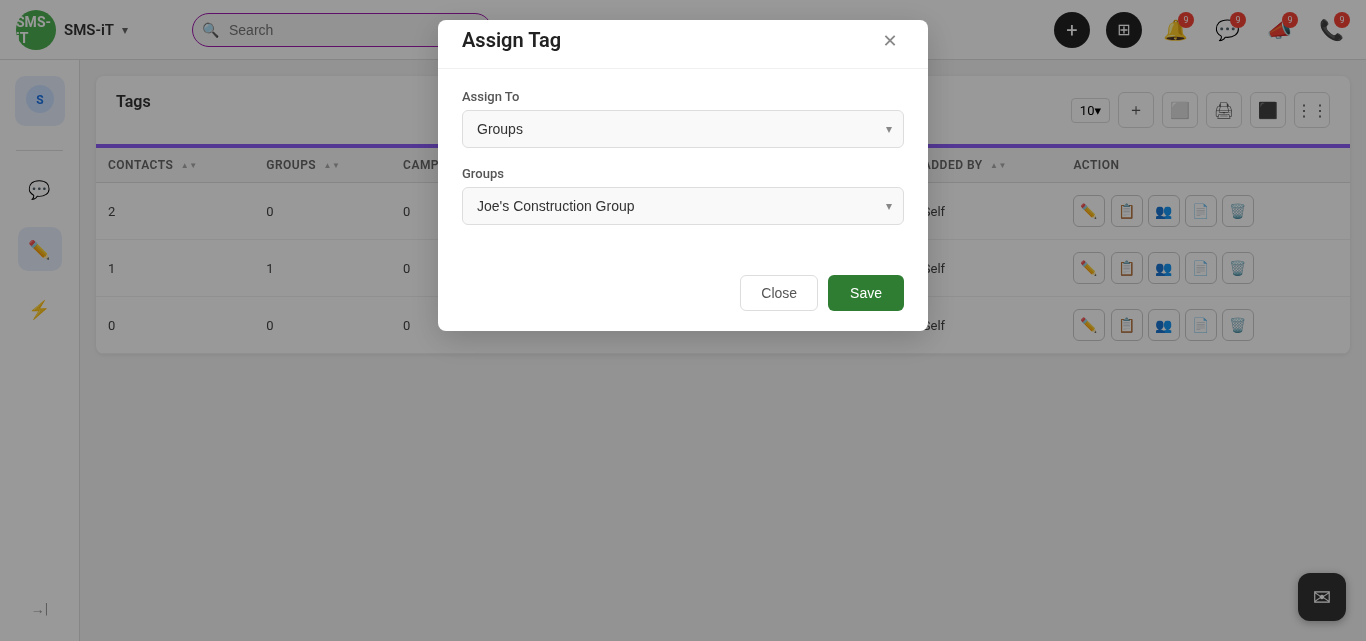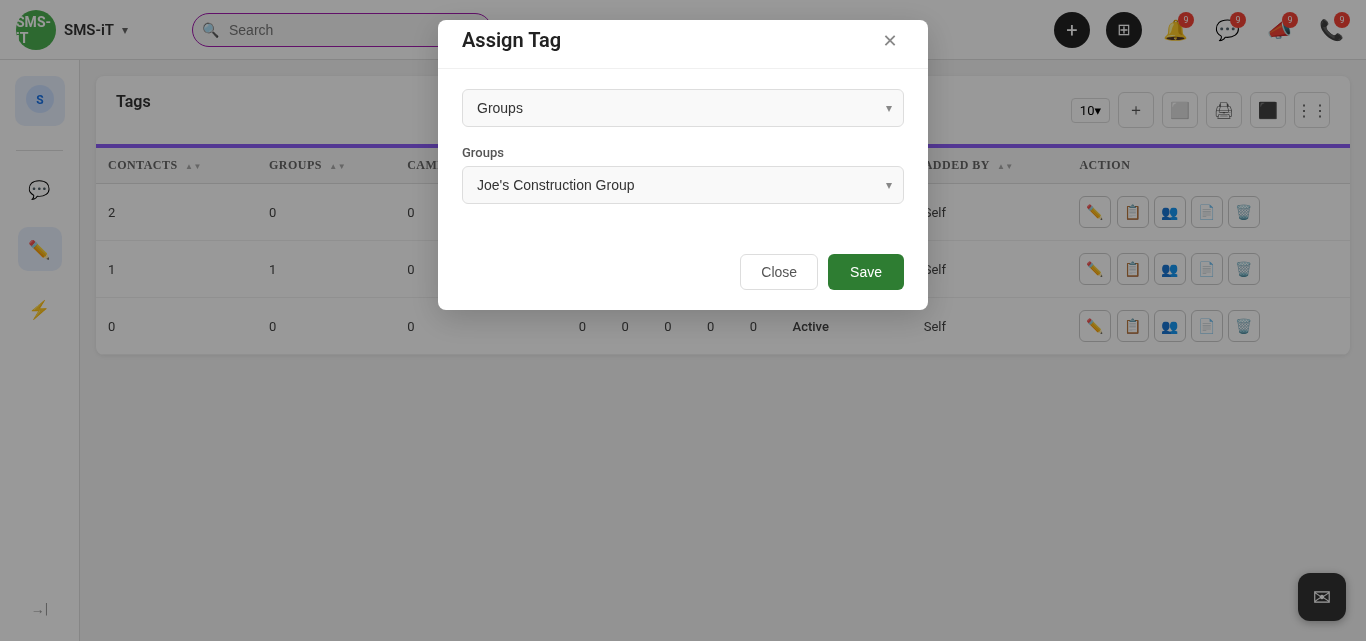--- a/index.html
+++ b/index.html
@@ -250,21 +250,20 @@
       background: #f9f9f9;
       padding: 10px 12px;
       text-align: left;
       font-weight: 600;
       color: #666;
       font-size: 12px;
       text-transform: uppercase;
       letter-spacing: 0.04em;
       border-bottom: 1px solid #e0e0e0;
       white-space: nowrap;
-      font-family: Liberation Serif, serif;
     }
     .data-table td {
       padding: 12px 12px;
       border-bottom: 1px solid #f0f0f0;
       color: #444;
     }
     .sort-arrows {
       display: inline-flex;
       flex-direction: column;
       font-size: 8px;
@@ -593,20 +592,21 @@
 <div class="overlay">
   <div class="modal">
     <div class="modal-header">
       <span class="modal-title">Assign Tag</span>
       <div class="modal-close">
         <span>✕</span>
       </div>
     </div>
     <div class="modal-body">
       <div class="form-group">
+        <label class="form-label">Assign To</label>
         <div class="select-wrapper">
           <select class="form-select">
             <option>Groups</option>
             <option>Contacts</option>
             <option>Campaigns</option>
           </select>
           <span class="select-chevron">▾</span>
         </div>
       </div>
       <div class="form-group">

